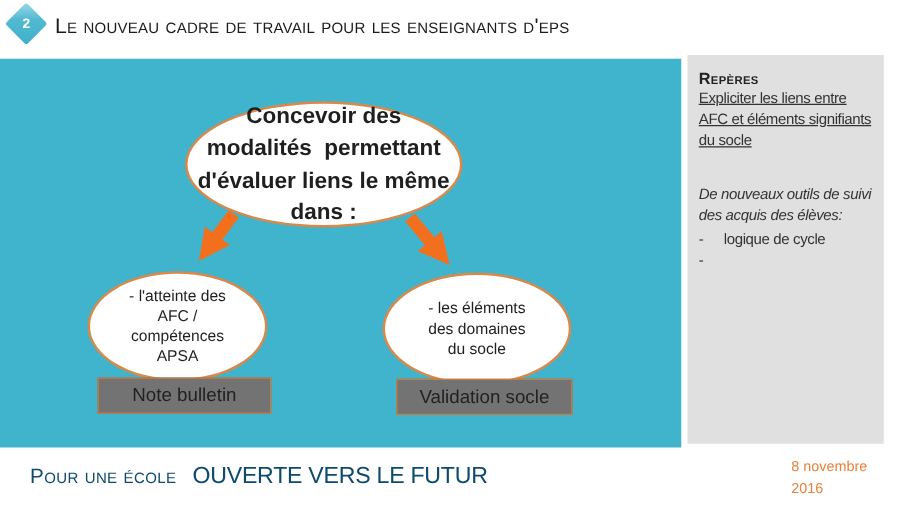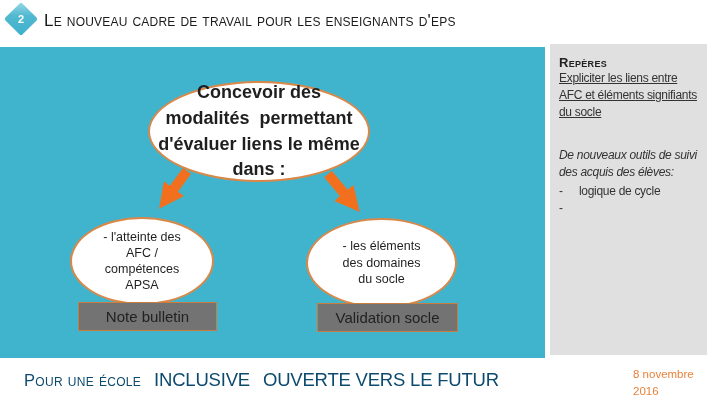--- a/index.html
+++ b/index.html
@@ -114,21 +114,20 @@
         <span>logique de cycle</span>
       </div>
       <div class="sb-li">
         <span class="sb-dash">-</span>
       </div>
     </div>
   </div>
 
   <div class="slogan">
     <span class="slogan-prefix">Pour une école</span>
-    <span class="slogan-word">INCLUSIVE</span>
     <span class="slogan-word">OUVERTE VERS LE FUTUR</span>
   </div>
 
 
   <div class="credits">
     <div>8 novembre 2016</div>
   </div>
 
 </div>
 

